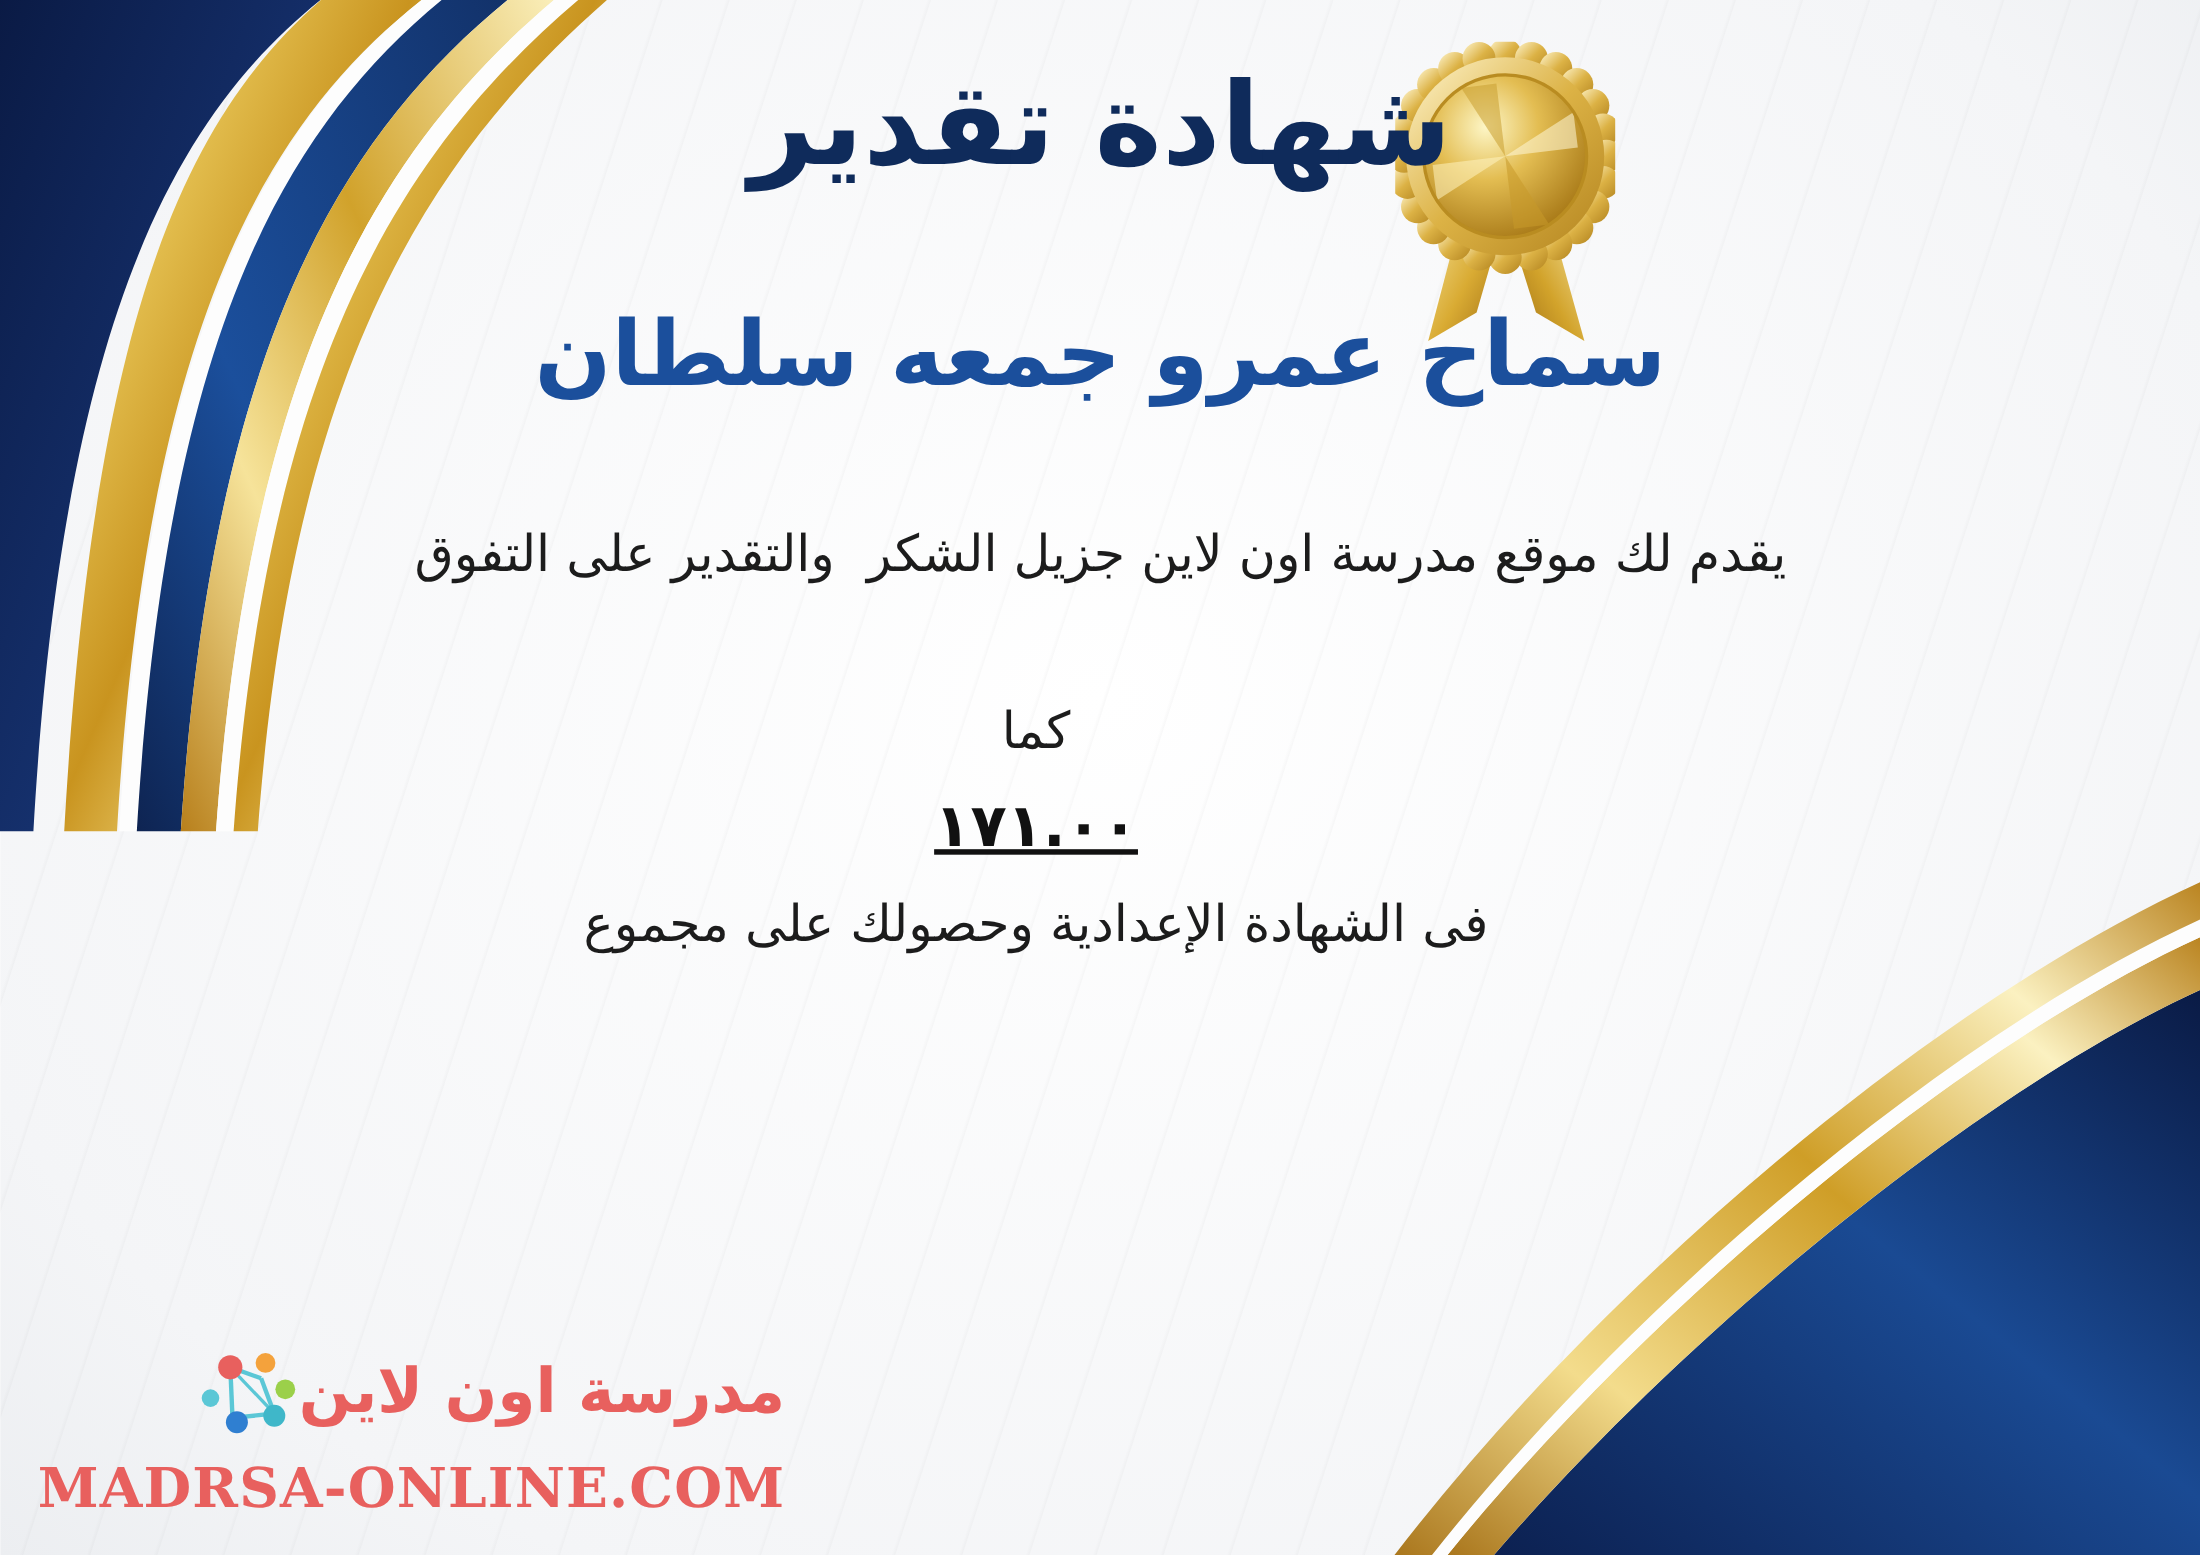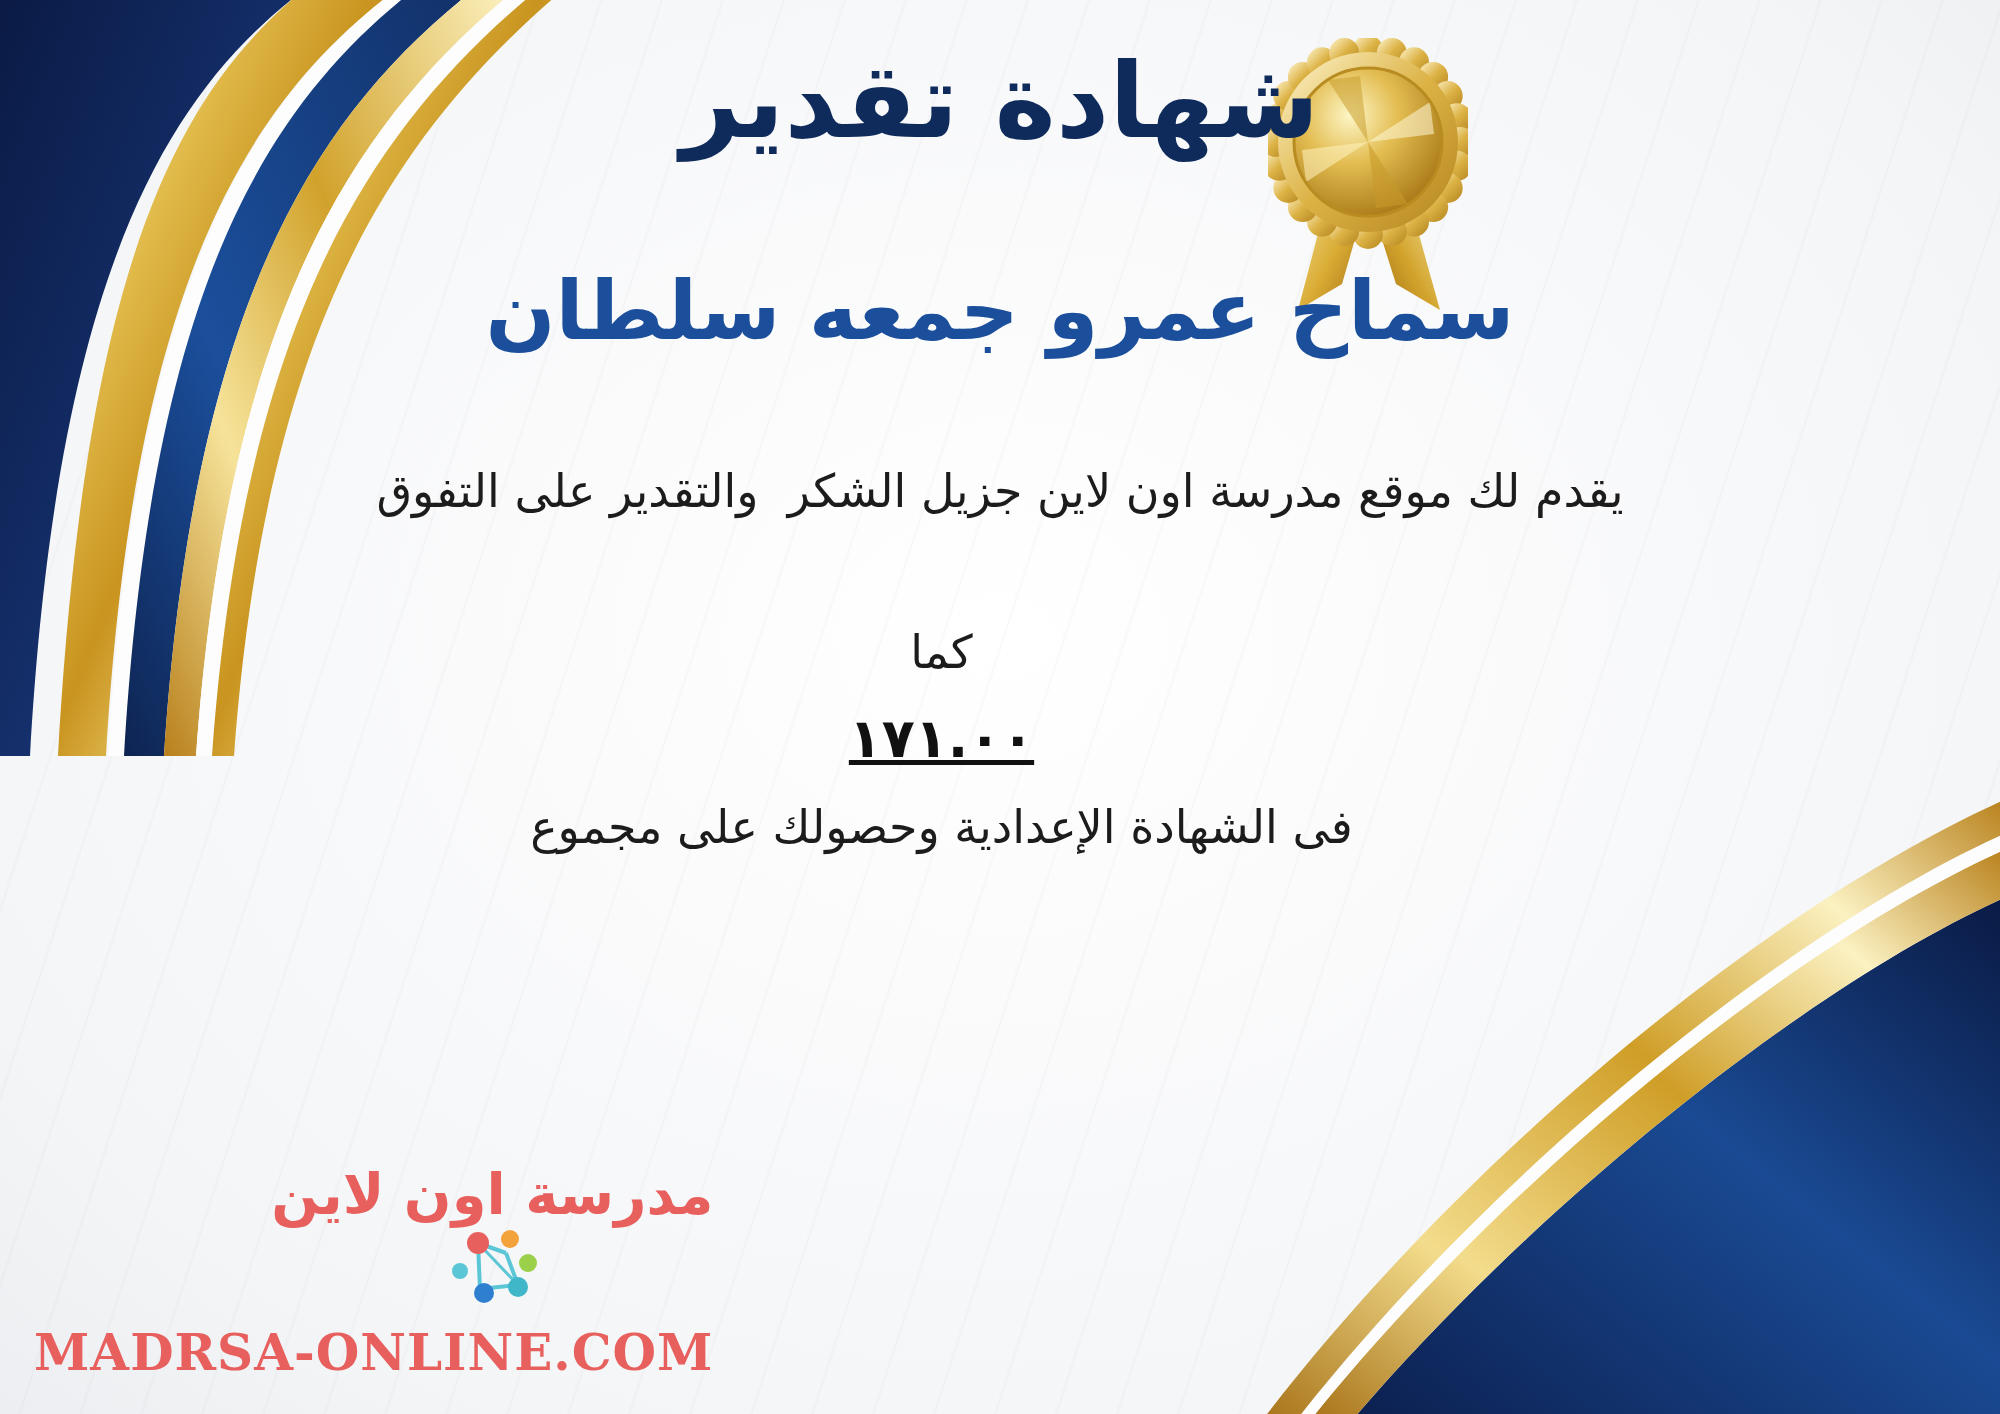--- a/index.html
+++ b/index.html
@@ -58,21 +58,21 @@
   .content {
     position: absolute;
     inset: 0;
     display: flex;
     flex-direction: column;
     align-items: center;
     text-align: center;
   }
 
   .cert-title {
-    margin-top: 44px;
+    margin-top: 56px;
     font-size: 104px;
     font-weight: 700;
     color: #0f2b5b;
     letter-spacing: 1px;
     line-height: 1.1;
     direction: rtl;
   }
 
   .recipient-name {
     margin-top: 106px;
@@ -122,21 +122,20 @@
     bottom: 34px;
     left: 34px;
     display: flex;
     flex-direction: column;
     align-items: flex-start;
     direction: rtl;
   }
   .brand-row {
     display: flex;
     align-items: center;
-    flex-direction: column;
   }
   .brand-ar {
     font-size: 56px;
     font-weight: 700;
     color: #e8605e;
     direction: rtl;
     line-height: 1;
   }
   .brand-url {
     font-size: 50px;

